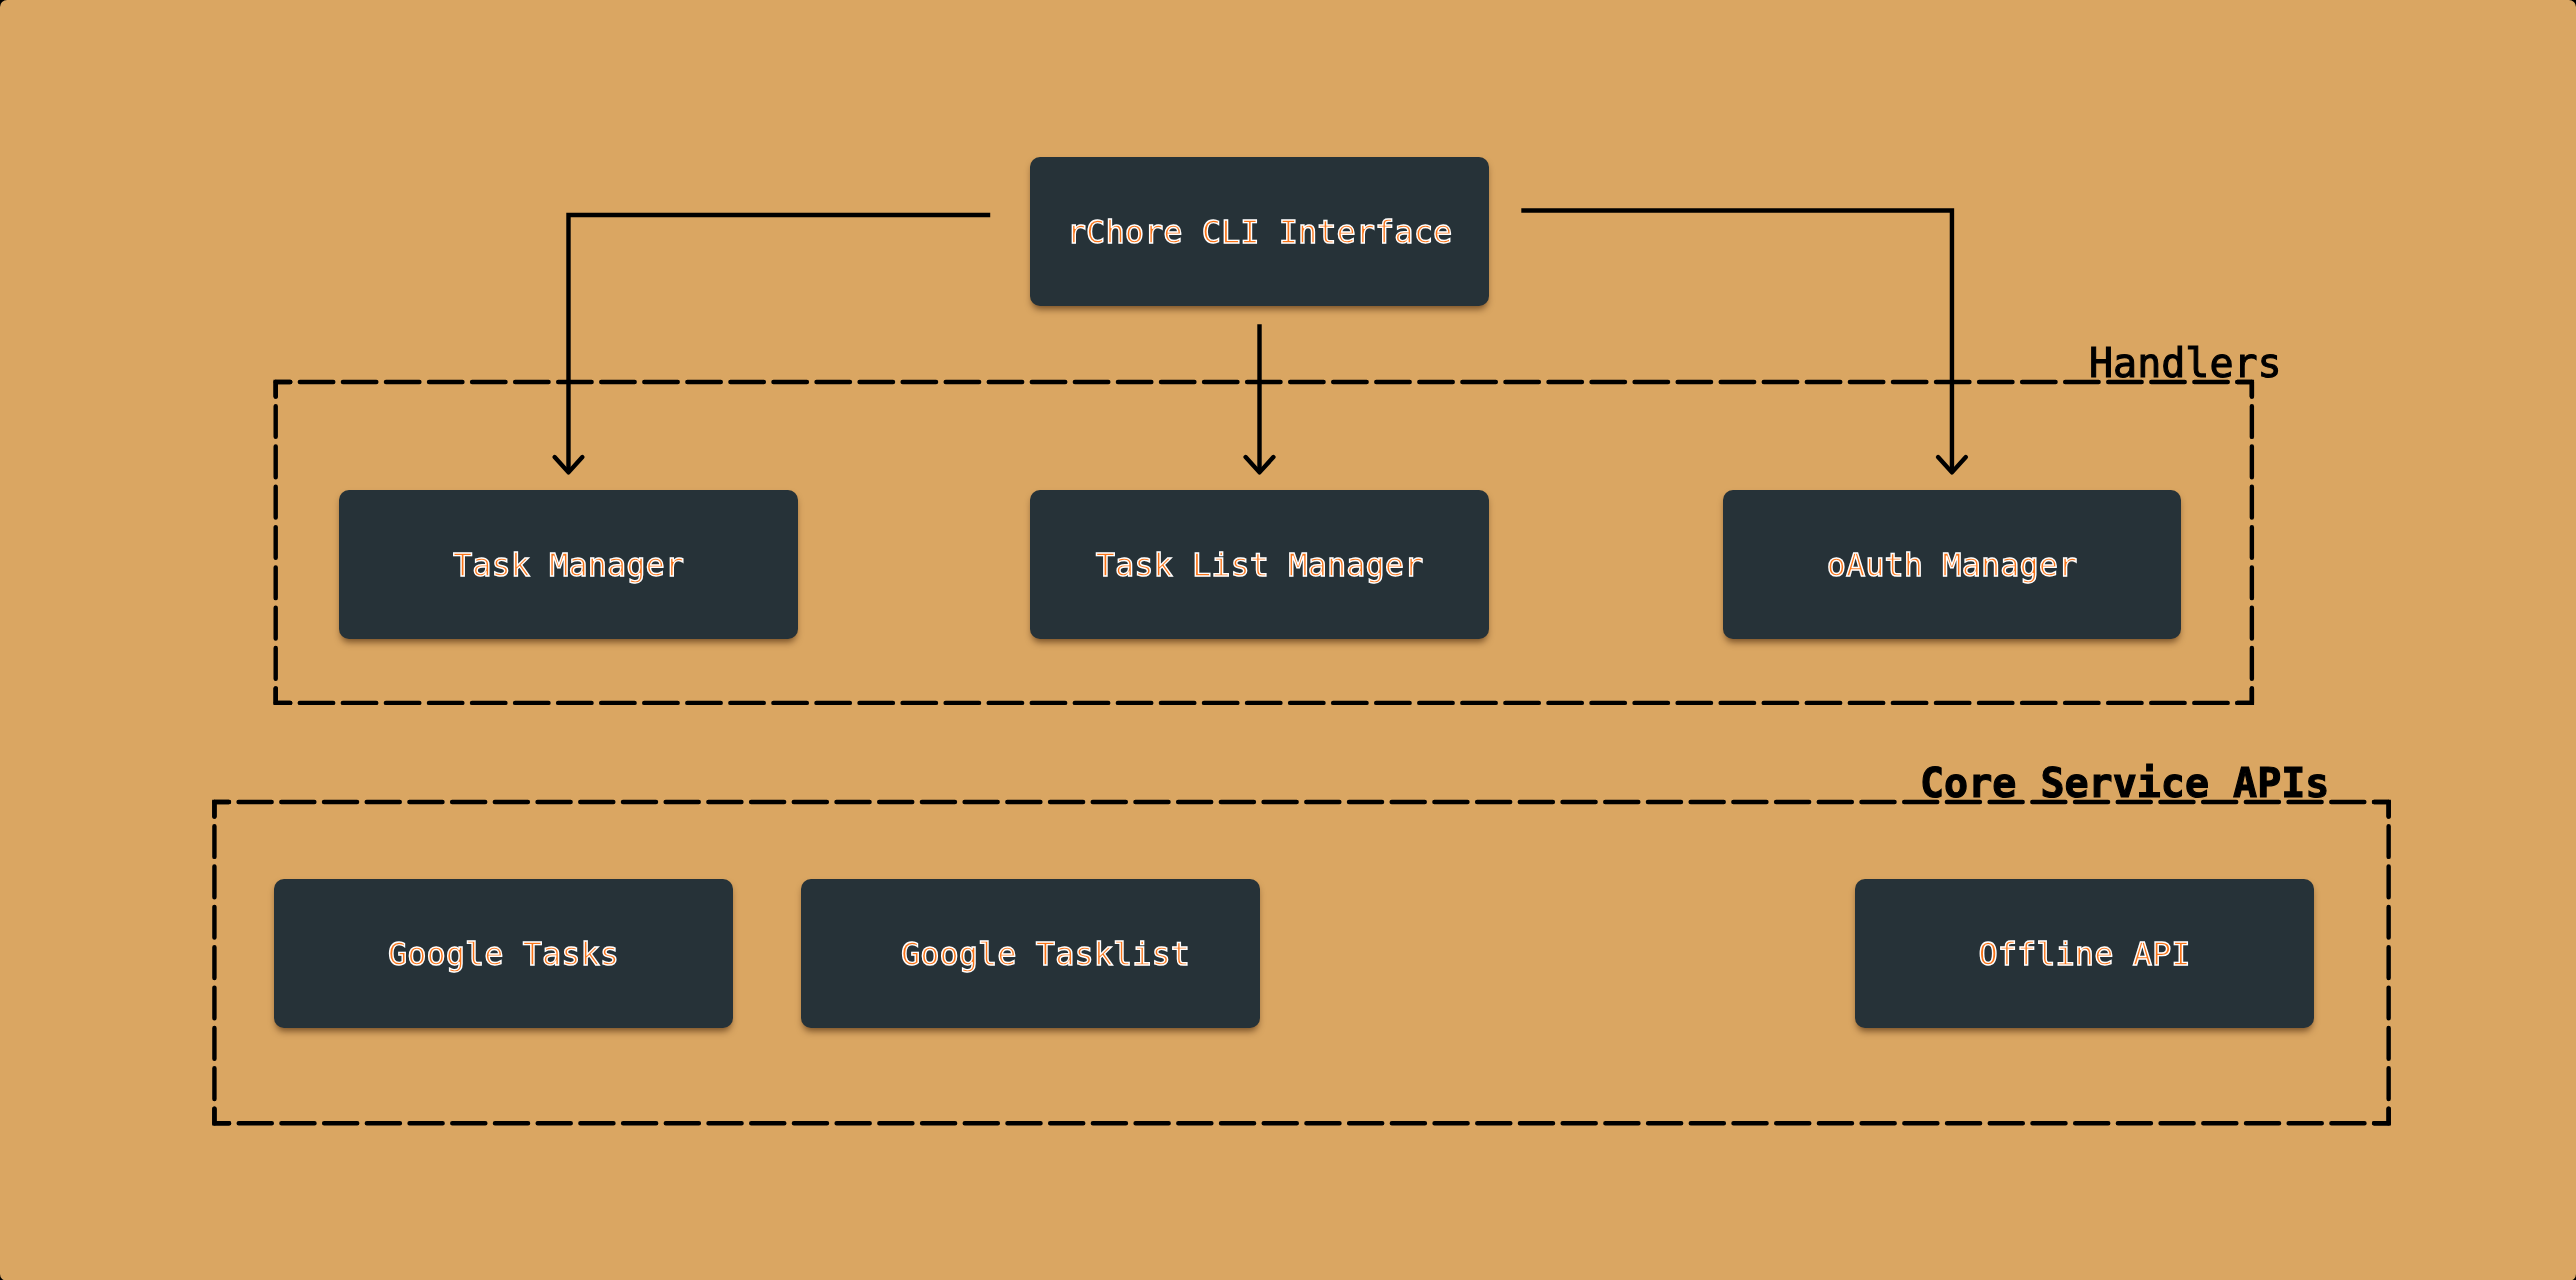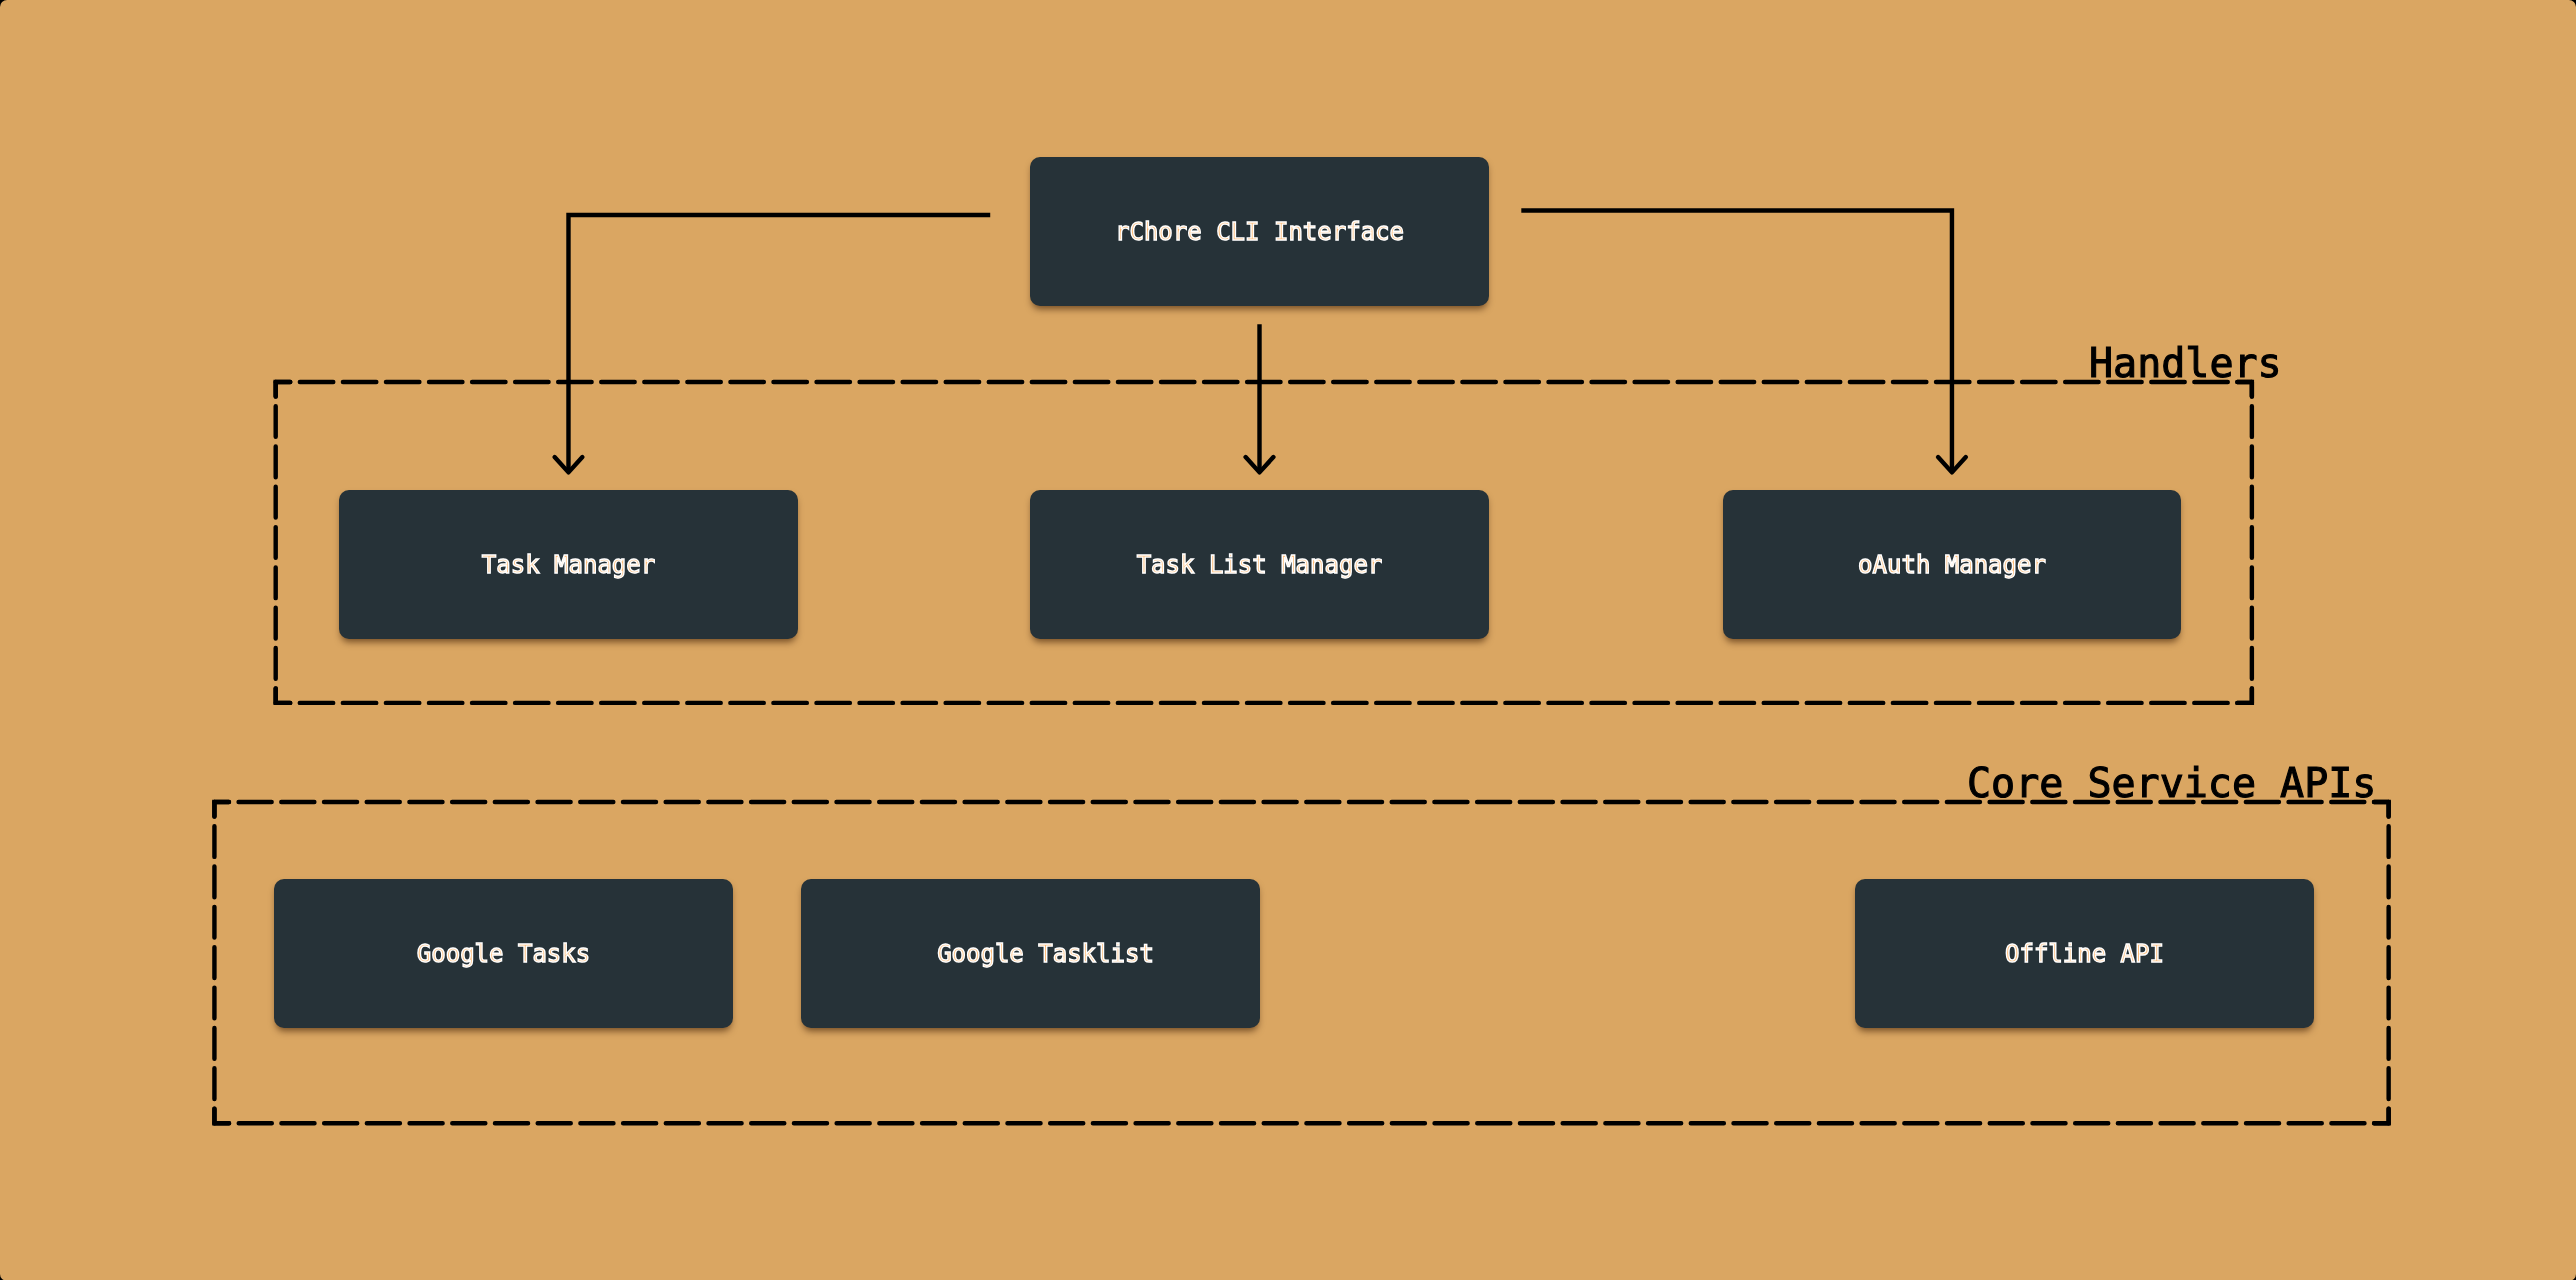--- a/index.html
+++ b/index.html
@@ -4,22 +4,22 @@
 <title>rChore Architecture Diagram</title>
 <style>
   html,body{margin:0;padding:0;background:#000000;}
   #stage{position:relative;width:2576px;height:1281px;overflow:hidden;
          background:#daa662;border-radius:7.1px;}
   svg.layer{position:absolute;left:0;top:0;width:2576px;height:1281px;
             pointer-events:none;}
   .node{position:absolute;background:#263238;border-radius:10px;
         display:flex;align-items:center;justify-content:center;
         box-shadow:0px 4.3px 7.8px -2.1px rgba(55,25,0,0.62);}
-  .node .nodelabel{font-family:"DejaVu Sans Mono",monospace;color:#fdba74;
-        font-size:24px;line-height:1;white-space:pre;position:relative;top:0.9px;
+  .node .nodelabel{font-family:"DejaVu Sans Mono",monospace;color:#f97316;
+        font-size:32px;line-height:1;white-space:pre;position:relative;top:0.9px;
         -webkit-font-smoothing:antialiased;transform:translateZ(0);
         -webkit-text-stroke:1.4px #ffffff;}
   .grouplabel{position:absolute;font-family:"DejaVu Sans Mono",monospace;
         color:#000000;font-size:40px;line-height:1;white-space:pre;
         -webkit-font-smoothing:antialiased;transform:translateZ(0);
         -webkit-text-stroke:1.1px #000000;}
 </style>
 </head>
 <body>
 
@@ -75,16 +75,16 @@
     <span class="nodelabel">Google Tasks</span>
   </div>
   <div class="node" id="n-s1" style="left: 801px; top: 879px; width: 459px; height: 149px;">
     <span class="nodelabel" style="left: 15px;">Google Tasklist</span>
   </div>
   <div class="node" id="n-s3" style="left: 1855px; top: 879px; width: 459px; height: 149px;">
     <span class="nodelabel">Offline API</span>
   </div>
 
   <div class="grouplabel" id="g-lab0" style="left: 2089px; top: 343px;">Handlers</div>
-  <div class="grouplabel" id="g-lab1" style="left: 1967px; top: 763px;">Core Service APIs</div>
+  <div class="grouplabel" id="g-lab1" style="left: 1920px; top: 763px; font-weight: bold;">Core Service APIs</div>
 
 </div>
 
 
 </body></html>

